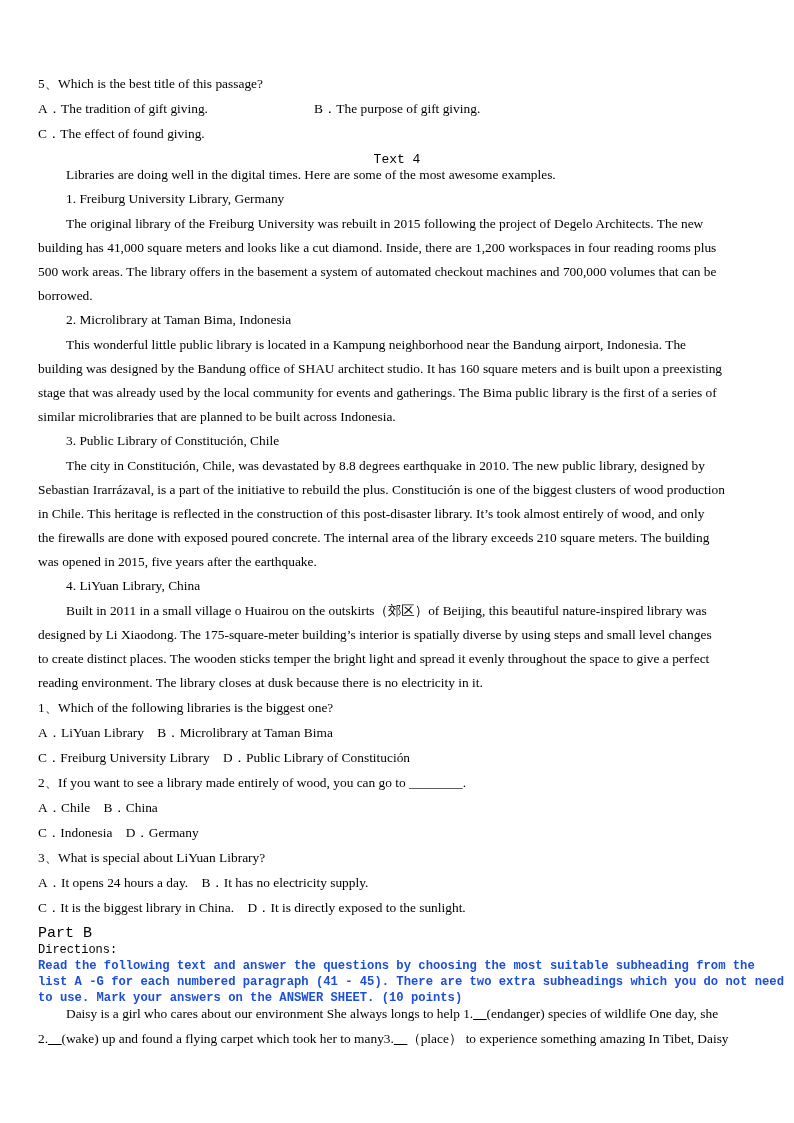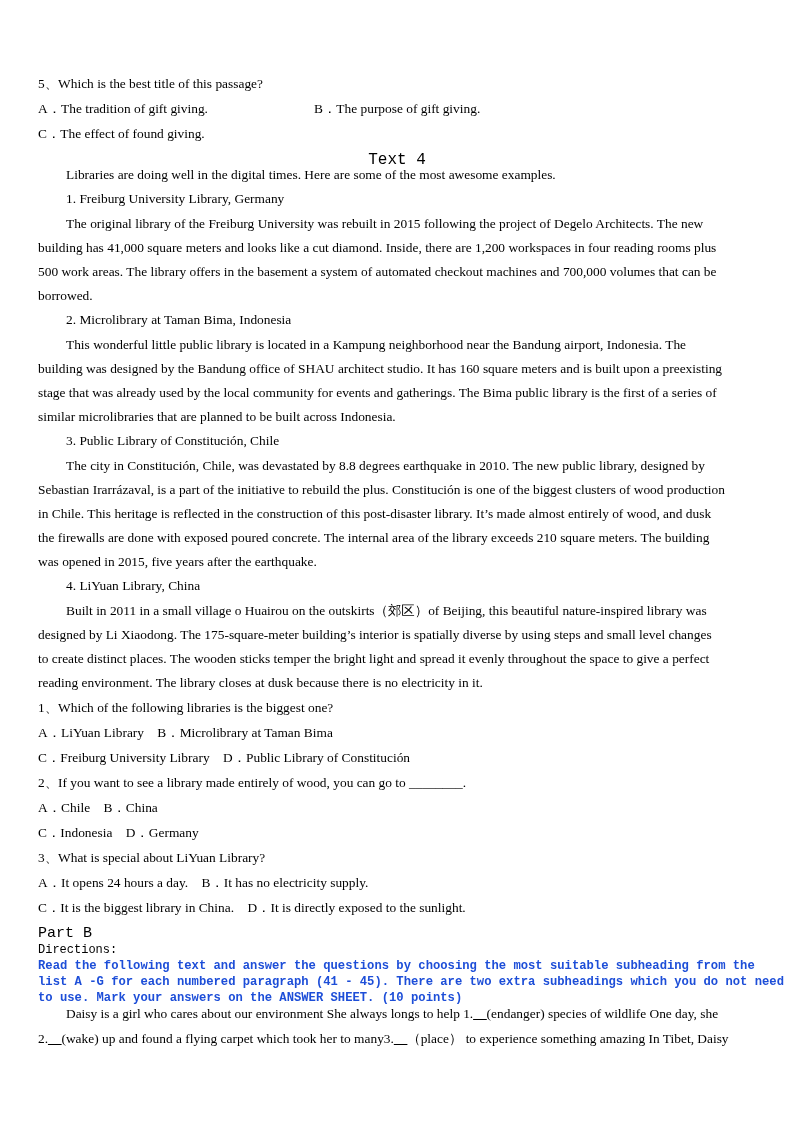--- a/index.html
+++ b/index.html
@@ -25,39 +25,39 @@
 
   <div class="line" style="top:0px">5、Which is the best title of this passage?</div>
   <div class="line" style="top:25px; width:718px">
     <span>A．The tradition of gift giving.</span>
     <span class="optB">B．The purpose of gift giving.</span>
   </div>
   <div class="line" style="top:50px; width:718px">
     <span>C．The effect of found giving.</span>
   </div>
 
-  <div class="line center mono" style="top:78px; font-size:16px">Text 4</div>
+  <div class="line center mono" style="top:78px; font-size:13px">Text 4</div>
   <div class="line indent" style="top:91px">Libraries are doing well in the digital times. Here are some of the most awesome examples.</div>
 
   <div class="line indent" style="top:115px">1. Freiburg University Library, Germany</div>
   <div class="line indent" style="top:140px">The original library of the Freiburg University was rebuilt in 2015 following the project of Degelo Architects. The new</div>
   <div class="line" style="top:164px">building has 41,000 square meters and looks like a cut diamond. Inside, there are 1,200 workspaces in four reading rooms plus</div>
   <div class="line" style="top:188px">500 work areas. The library offers in the basement a system of automated checkout machines and 700,000 volumes that can be</div>
   <div class="line" style="top:212px">borrowed.</div>
 
   <div class="line indent" style="top:236px">2. Microlibrary at Taman Bima, Indonesia</div>
   <div class="line indent" style="top:261px">This wonderful little public library is located in a Kampung neighborhood near the Bandung airport, Indonesia. The</div>
   <div class="line" style="top:285px">building was designed by the Bandung office of SHAU architect studio. It has 160 square meters and is built upon a preexisting</div>
   <div class="line" style="top:309px">stage that was already used by the local community for events and gatherings. The Bima public library is the first of a series of</div>
   <div class="line" style="top:333px">similar microlibraries that are planned to be built across Indonesia.</div>
 
   <div class="line indent" style="top:357px">3. Public Library of Constitución, Chile</div>
   <div class="line indent" style="top:382px">The city in Constitución, Chile, was devastated by 8.8 degrees earthquake in 2010. The new public library, designed by</div>
   <div class="line" style="top:406px">Sebastian Irarrázaval, is a part of the initiative to rebuild the plus. Constitución is one of the biggest clusters of wood production</div>
-  <div class="line" style="top:430px">in Chile. This heritage is reflected in the construction of this post-disaster library. It’s made almost entirely of wood, and dusk</div>
+  <div class="line" style="top:430px">in Chile. This heritage is reflected in the construction of this post-disaster library. It’s took almost entirely of wood, and only</div>
   <div class="line" style="top:454px">the firewalls are done with exposed poured concrete. The internal area of the library exceeds 210 square meters. The building</div>
   <div class="line" style="top:478px">was opened in 2015, five years after the earthquake.</div>
 
   <div class="line indent" style="top:502px">4. LiYuan Library, China</div>
   <div class="line indent" style="top:527px">Built in 2011 in a small village o Huairou on the outskirts（郊区）of Beijing, this beautiful nature-inspired library was</div>
   <div class="line" style="top:551px">designed by Li Xiaodong. The 175-square-meter building’s interior is spatially diverse by using steps and small level changes</div>
   <div class="line" style="top:575px">to create distinct places. The wooden sticks temper the bright light and spread it evenly throughout the space to give a perfect</div>
   <div class="line" style="top:599px">reading environment. The library closes at dusk because there is no electricity in it.</div>
 
   <div class="line" style="top:624px">1、Which of the following libraries is the biggest one?</div>

